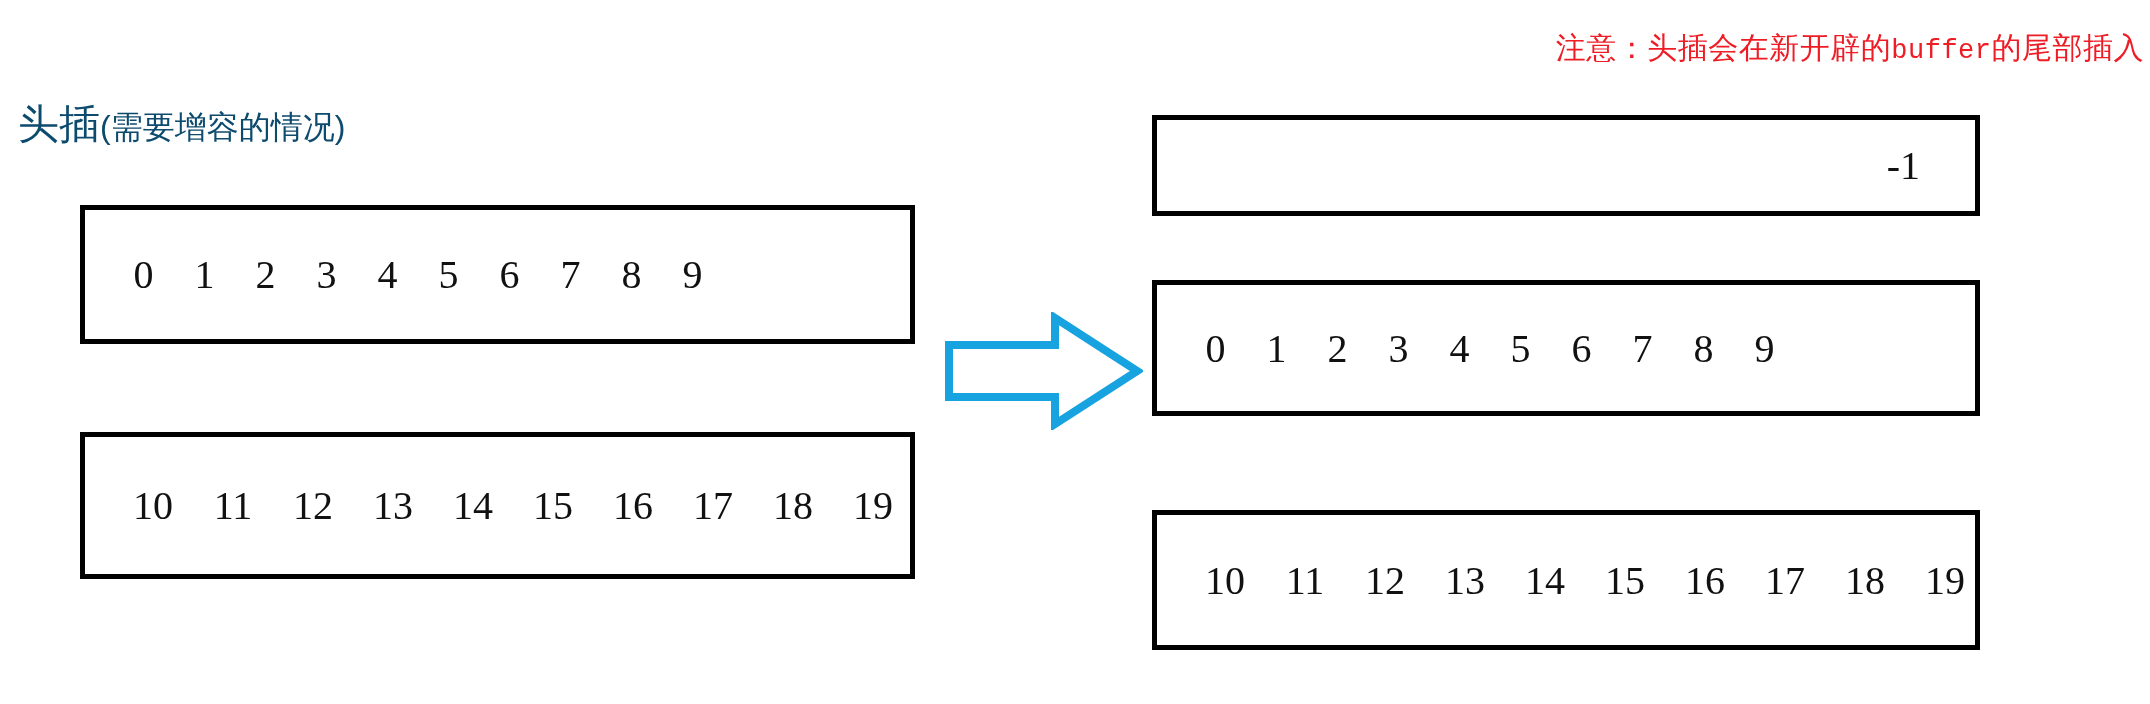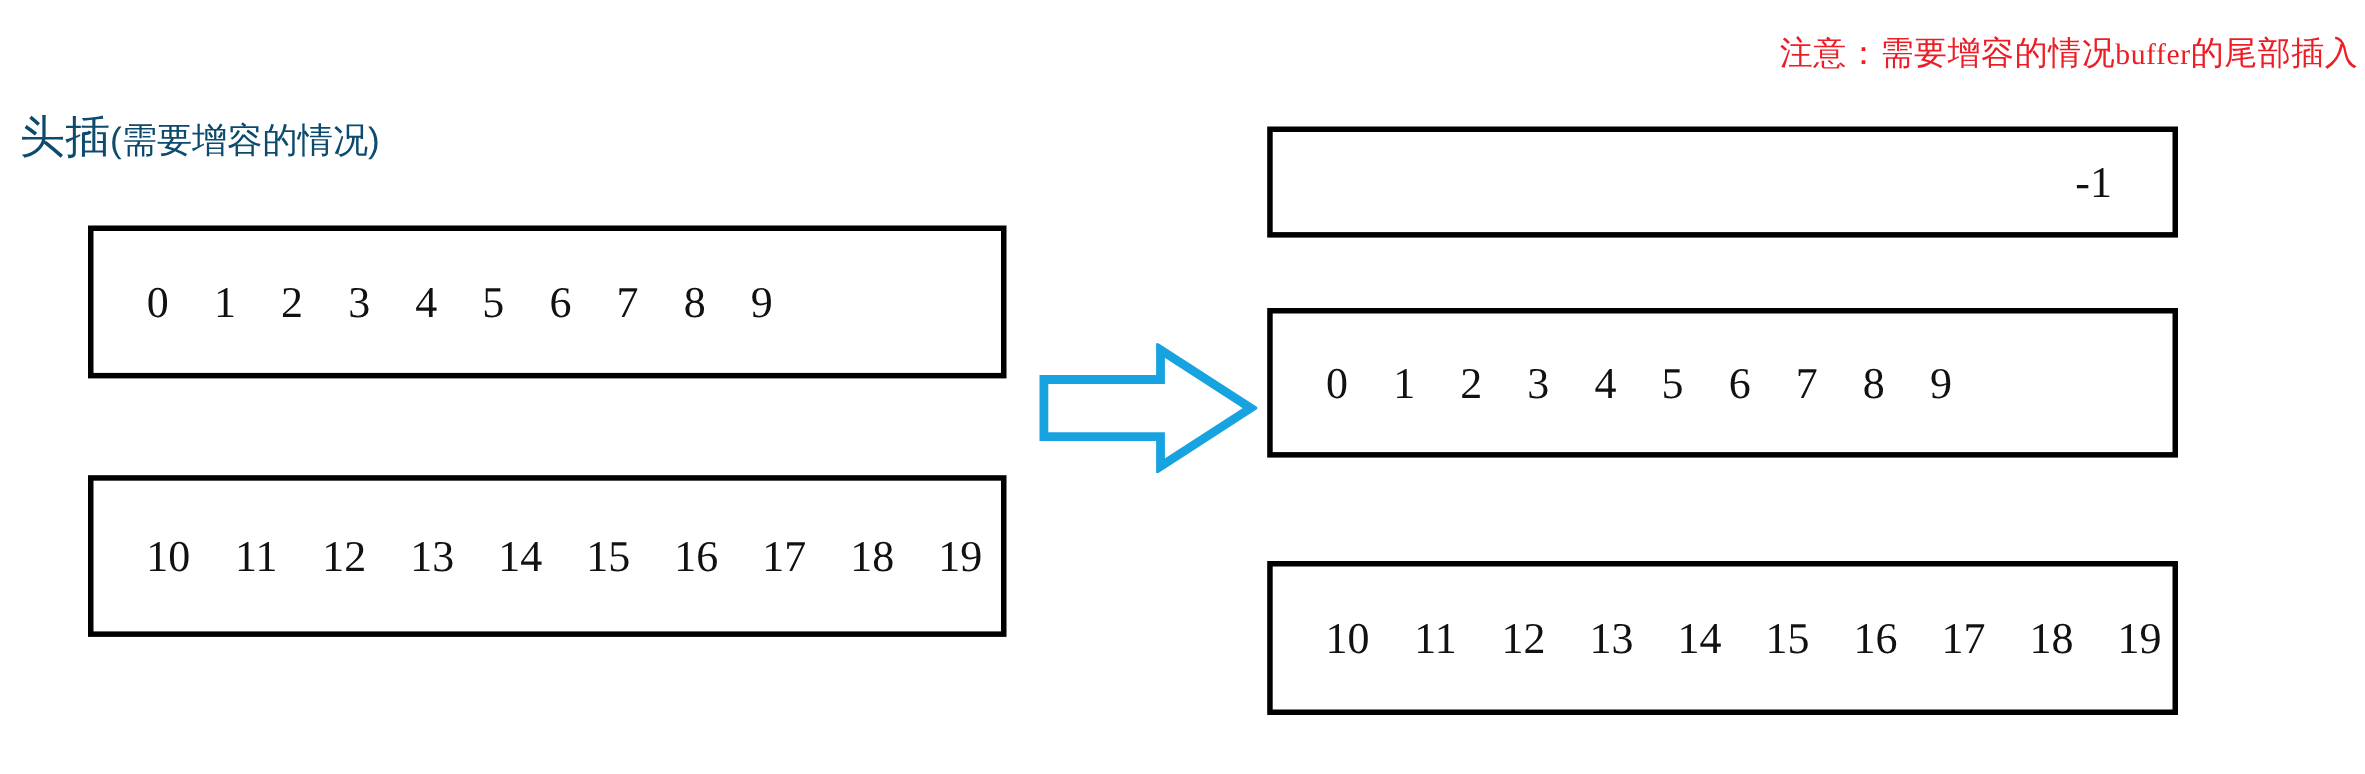--- a/index.html
+++ b/index.html
@@ -34,21 +34,21 @@
 
   .red-note {
     position: absolute;
     right: 6px;
     top: 28px;
     font-size: 30px;
     color: #ee1c25;
     white-space: nowrap;
     letter-spacing: 0.5px;
   }
-  .red-note .mono { font-family: Liberation Serif, serif; font-size: 27px; }
+  .red-note .mono { font-family: Liberation Mono, monospace; font-size: 27px; }
 
   
   .buf {
     position: absolute;
     box-sizing: border-box;
     border: 5px solid #000000;
     background: #ffffff;
     display: flex;
     align-items: center;
   }
@@ -95,21 +95,21 @@
 </head>
 <body>
 
 <div id="canvas">
 
   <div class="title">
     <span class="main">头插</span><span class="paren">(需要增容的情况)</span>
   </div>
 
   <div class="red-note">
-    <span>注意：需要增容的情况</span><span class="mono">buffer</span><span>的尾部插入</span>
+    <span>注意：头插会在新开辟的</span><span class="mono">buffer</span><span>的尾部插入</span>
   </div>
 
   <div class="buf" id="box-l1">
     <div class="cells left-pad" id="cells-l1">
         <span class="cell">0</span>
         <span class="cell">1</span>
         <span class="cell">2</span>
         <span class="cell">3</span>
         <span class="cell">4</span>
         <span class="cell">5</span>

